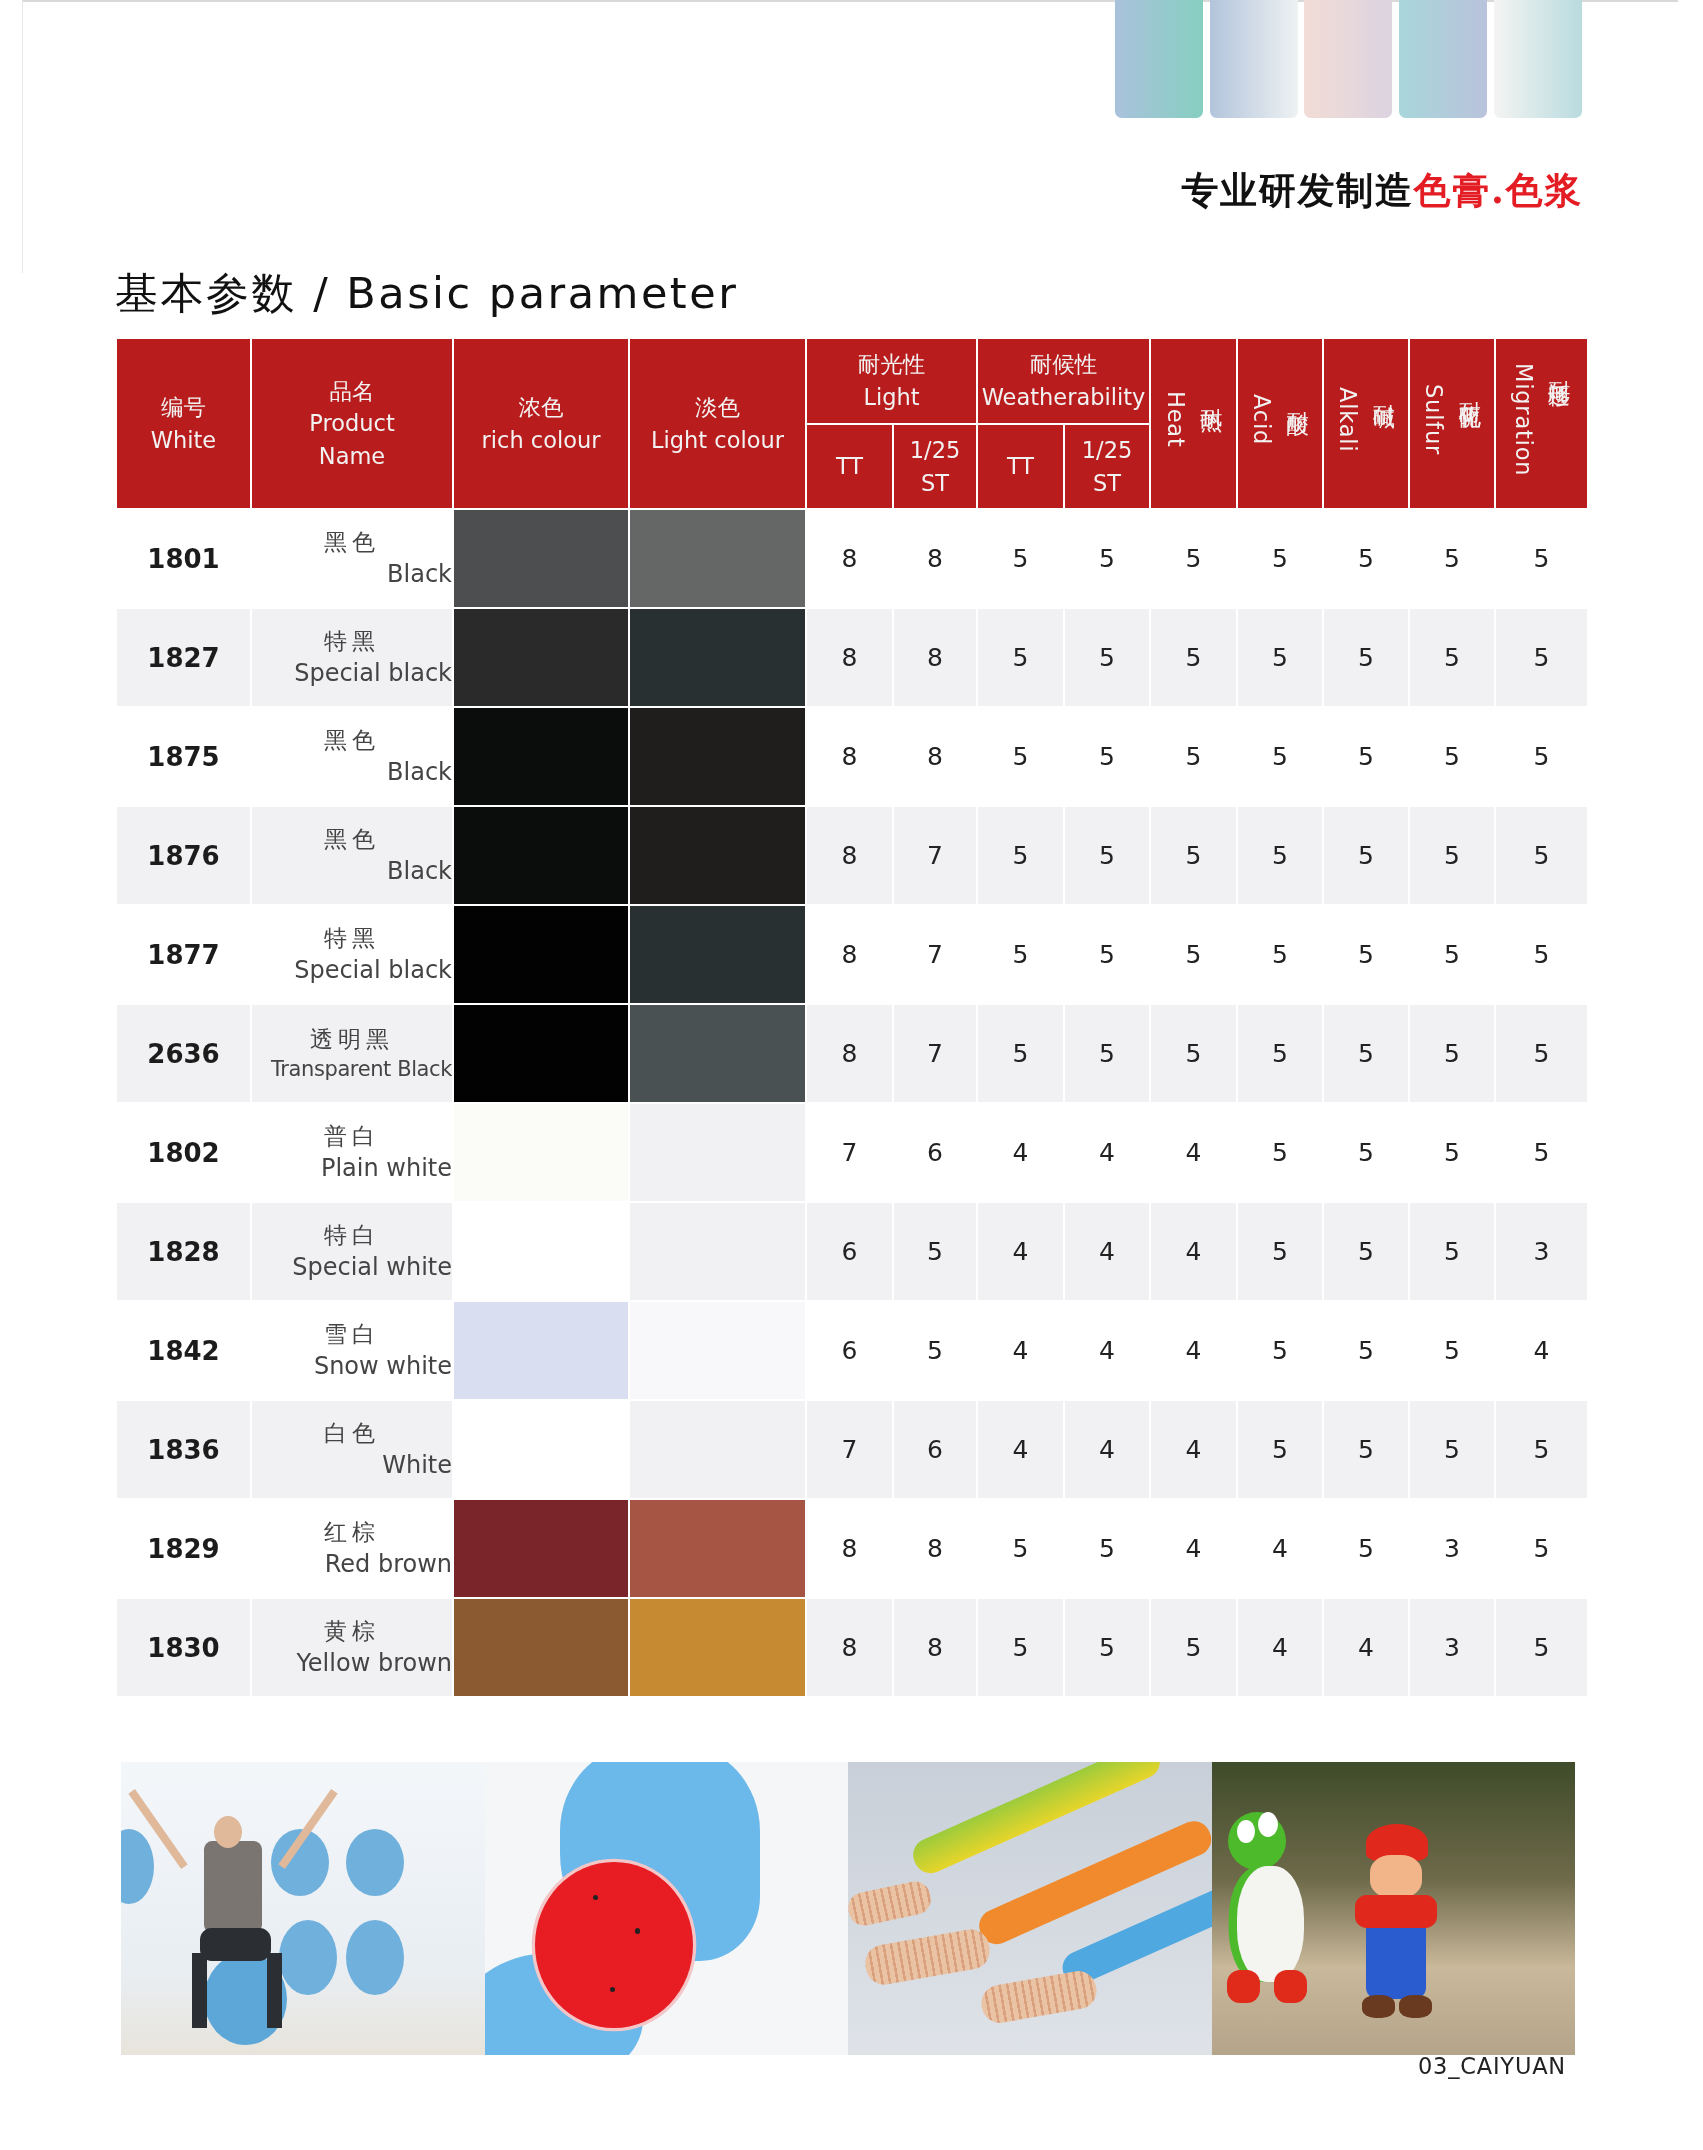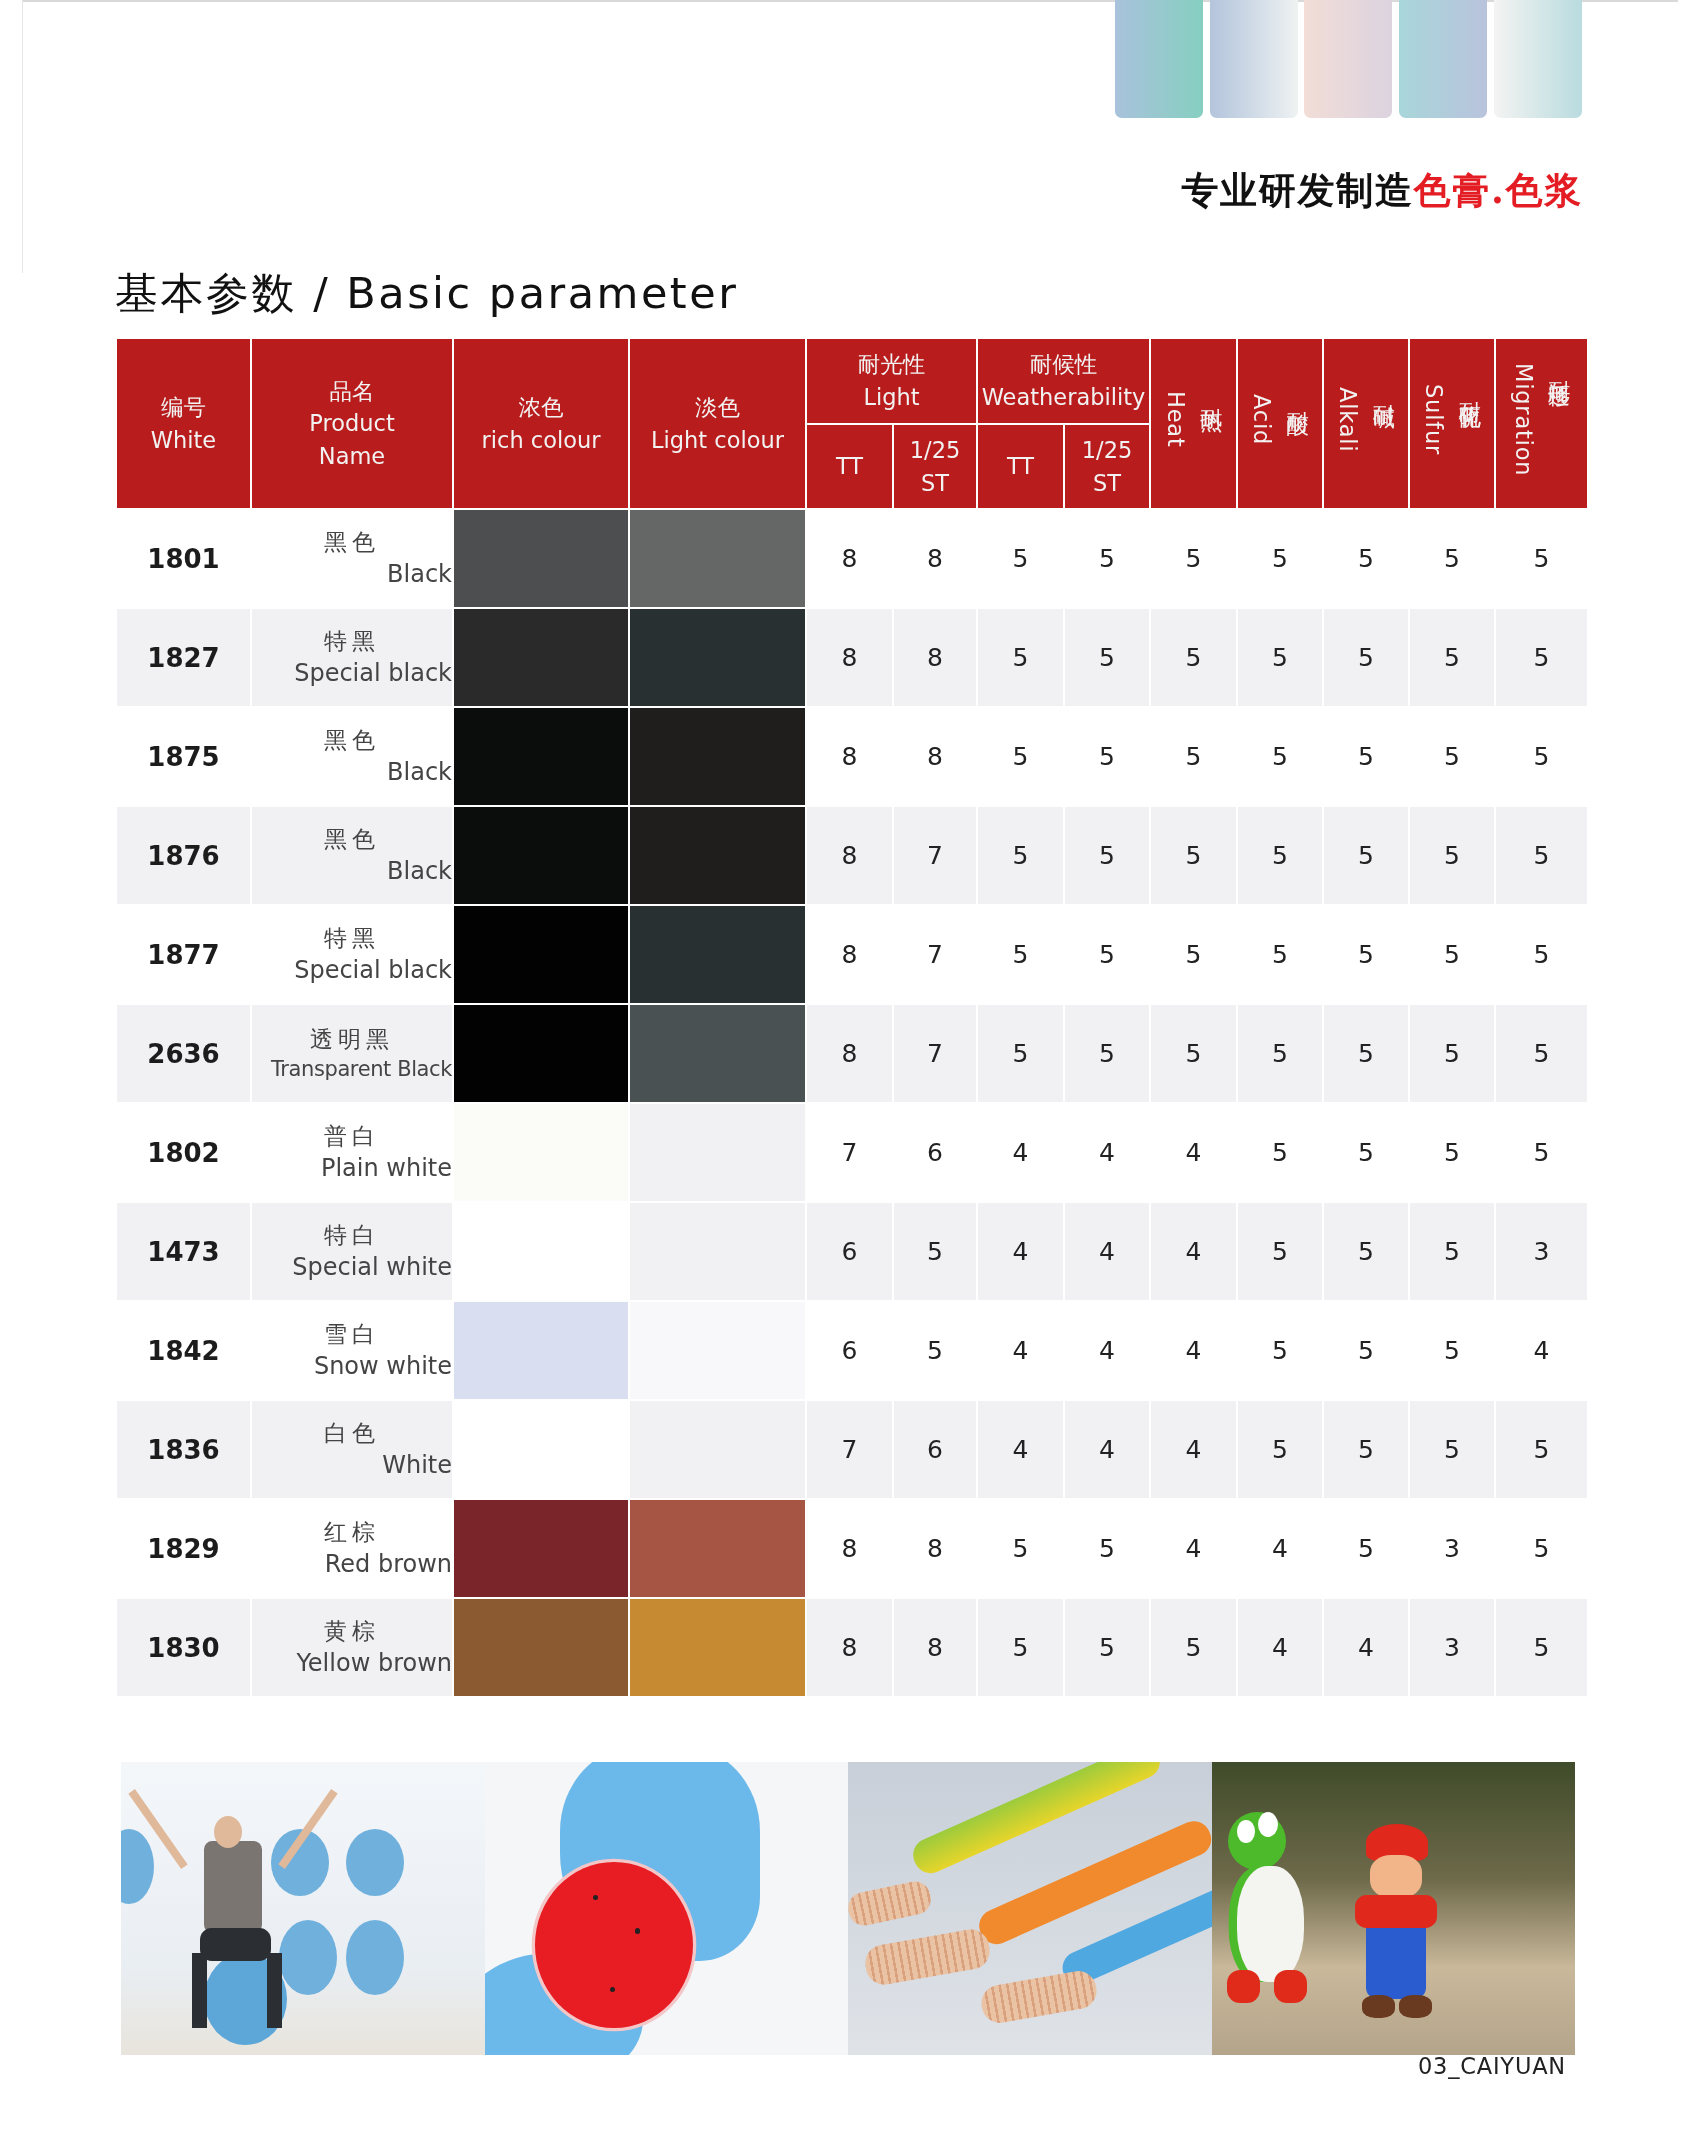--- a/index.html
+++ b/index.html
@@ -291,21 +291,21 @@
         <td class="val">6</td>
         <td class="val">4</td>
         <td class="val">4</td>
         <td class="val">4</td>
         <td class="val">5</td>
         <td class="val">5</td>
         <td class="val">5</td>
         <td class="val">5</td>
       </tr>
       <tr class="alt">
-        <td class="num">1473</td>
+        <td class="num">1828</td>
         <td class="name">
           <span class="zh">特白</span>
           <span class="en">Special white</span>
         </td>
         <td class="swatch">
           <div style="background:#ffffff"></div>
         </td>
         <td class="swatch">
           <div style="background:#f1f1f3"></div>
         </td>

